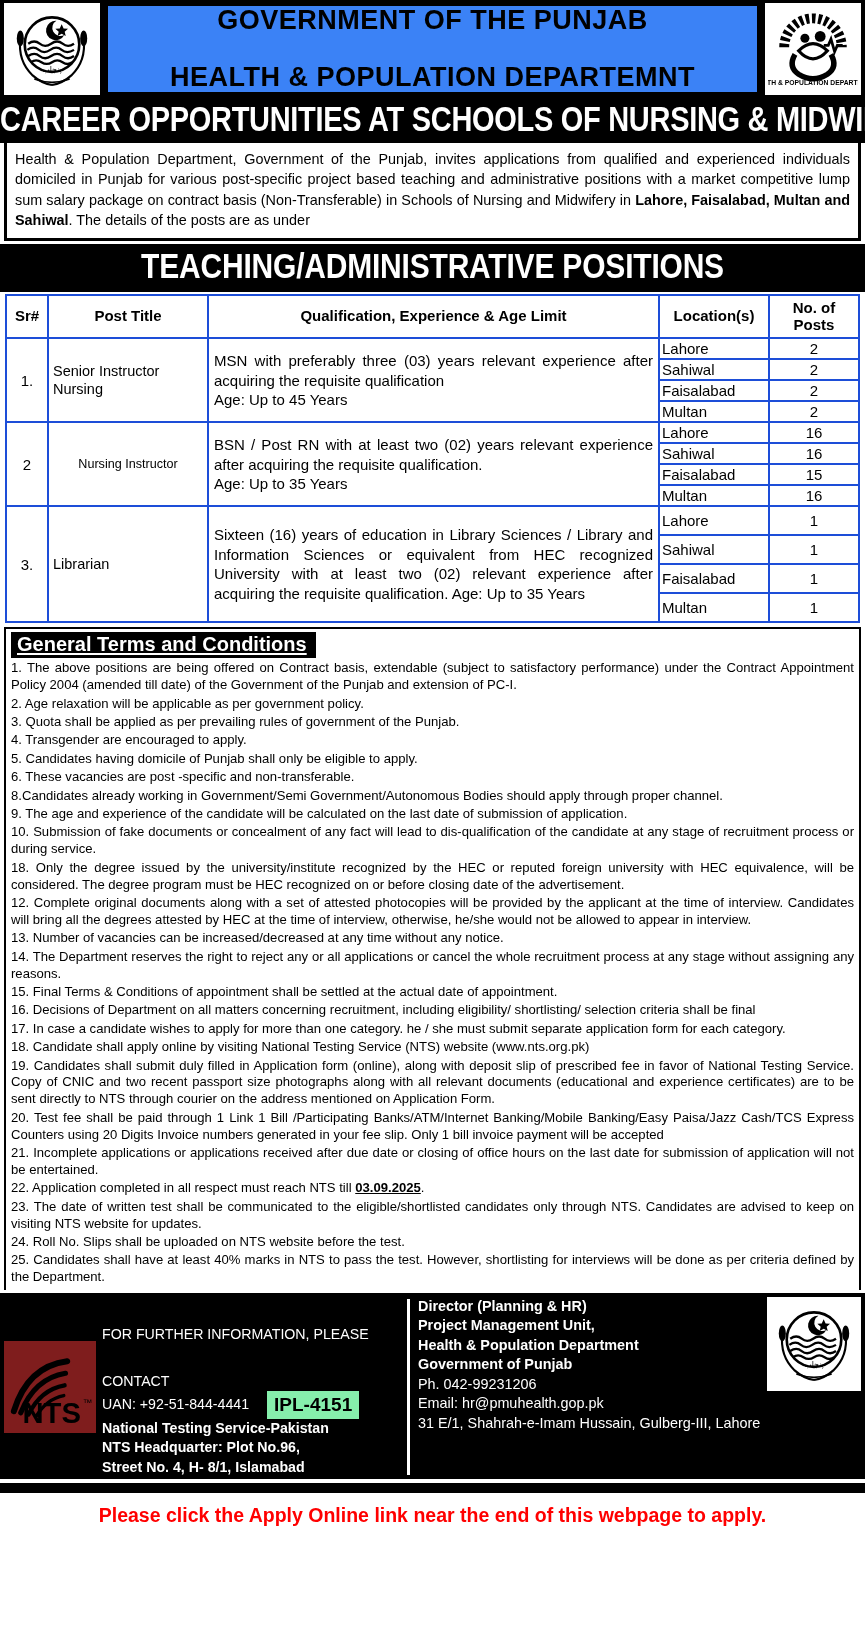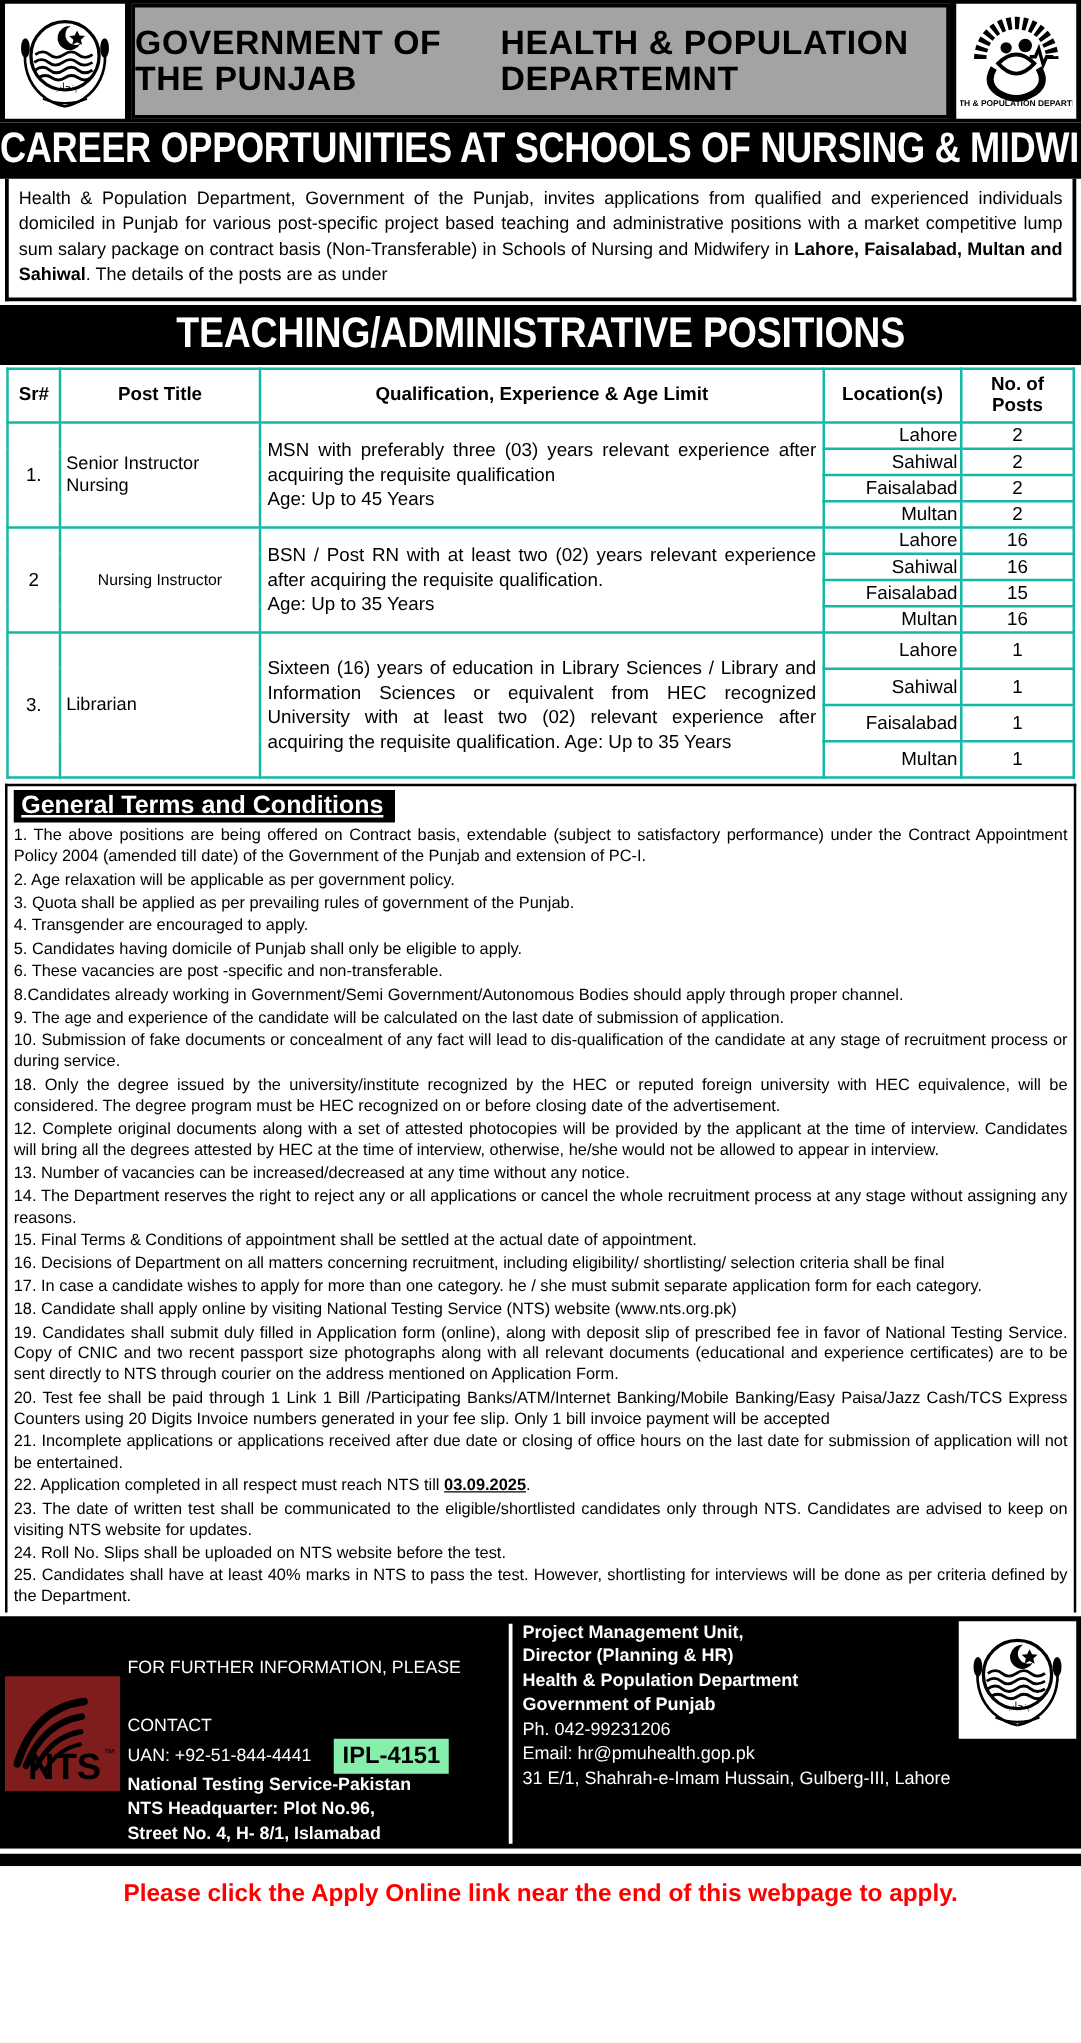--- a/index.html
+++ b/index.html
@@ -28,25 +28,25 @@
     background: #fff;
     width: 96px;
     flex: 0 0 96px;
     display: flex;
     align-items: center;
     justify-content: center;
     padding: 2px;
   }
   .header-title-box {
     flex: 1 1 auto;
-    background: #a3a3a3;
+    background: #3b82f6;
     border: 3px solid #000;
     margin: 0 5px;
     display: flex;
-    flex-direction: row;
+    flex-direction: column;
     align-items: center;
     justify-content: space-between;
     line-height: 1.08;
   }
   .header-title-box .l1,
   .header-title-box .l2 {
     font-weight: bold;
     color: #000;
     letter-spacing: 0.5px;
   }
@@ -95,21 +95,21 @@
 
   
   .tbl-wrap { padding: 0 5px; margin-top: 2px; }
   table.jobs {
     width: 100%;
     border-collapse: collapse;
     table-layout: fixed;
     color: #000;
   }
   table.jobs th, table.jobs td {
-    border: 2px solid #14b8a6;
+    border: 2px solid #1d4ed8;
     vertical-align: middle;
   }
   table.jobs thead th {
     text-align: center;
     font-size: 15px;
     font-weight: bold;
     padding: 4px 2px;
     line-height: 1.12;
   }
   td.sr {
@@ -124,21 +124,21 @@
   }
   td.post.sm { font-size: 12.6px; text-align: center; }
   td.qual {
     font-size: 15px;
     padding: 4px 5px;
     line-height: 1.3;
     text-align: justify;
     vertical-align: middle;
   }
   td.loc {
-    text-align: right;
+    text-align: left;
     font-size: 15px;
     padding: 1px 2px;
     border-left: 2px solid #000;
   }
   td.num {
     text-align: center;
     font-size: 15px;
     padding: 1px 2px;
   }
   col.c-sr { width: 42px; }
@@ -452,22 +452,22 @@
         <div class="bd">National Testing Service-Pakistan</div>
         <div class="bd">NTS Headquarter: Plot No.96,</div>
         <div class="bd">Street No.   4, H- 8/1, Islamabad</div>
       </div>
     </div>
 
     <div class="f-divider"></div>
 
     <div class="f-right">
       <div class="f-right-text">
+        <div class="bd">Director (Planning &amp; HR)</div>
         <div class="bd">Project Management Unit,</div>
-        <div class="bd">Director (Planning &amp; HR)</div>
         <div class="bd">Health &amp; Population Department</div>
         <div class="bd">Government of Punjab</div>
         <div>Ph. 042-99231206</div>
         <div>Email: hr@pmuhealth.gop.pk</div>
         <div>31 E/1, Shahrah-e-Imam Hussain, Gulberg-III, Lahore</div>
       </div>
       <div class="punjab-logo-box">
         <svg viewBox="0 0 100 100" width="88" height="88">
           <circle cx="50" cy="45" r="31" fill="none" stroke="#000" stroke-width="3"></circle>
           <path d="M55 18 a11 11 0 1 0 9 16 a9 9 0 1 1 -9 -16z" fill="#000"></path>

